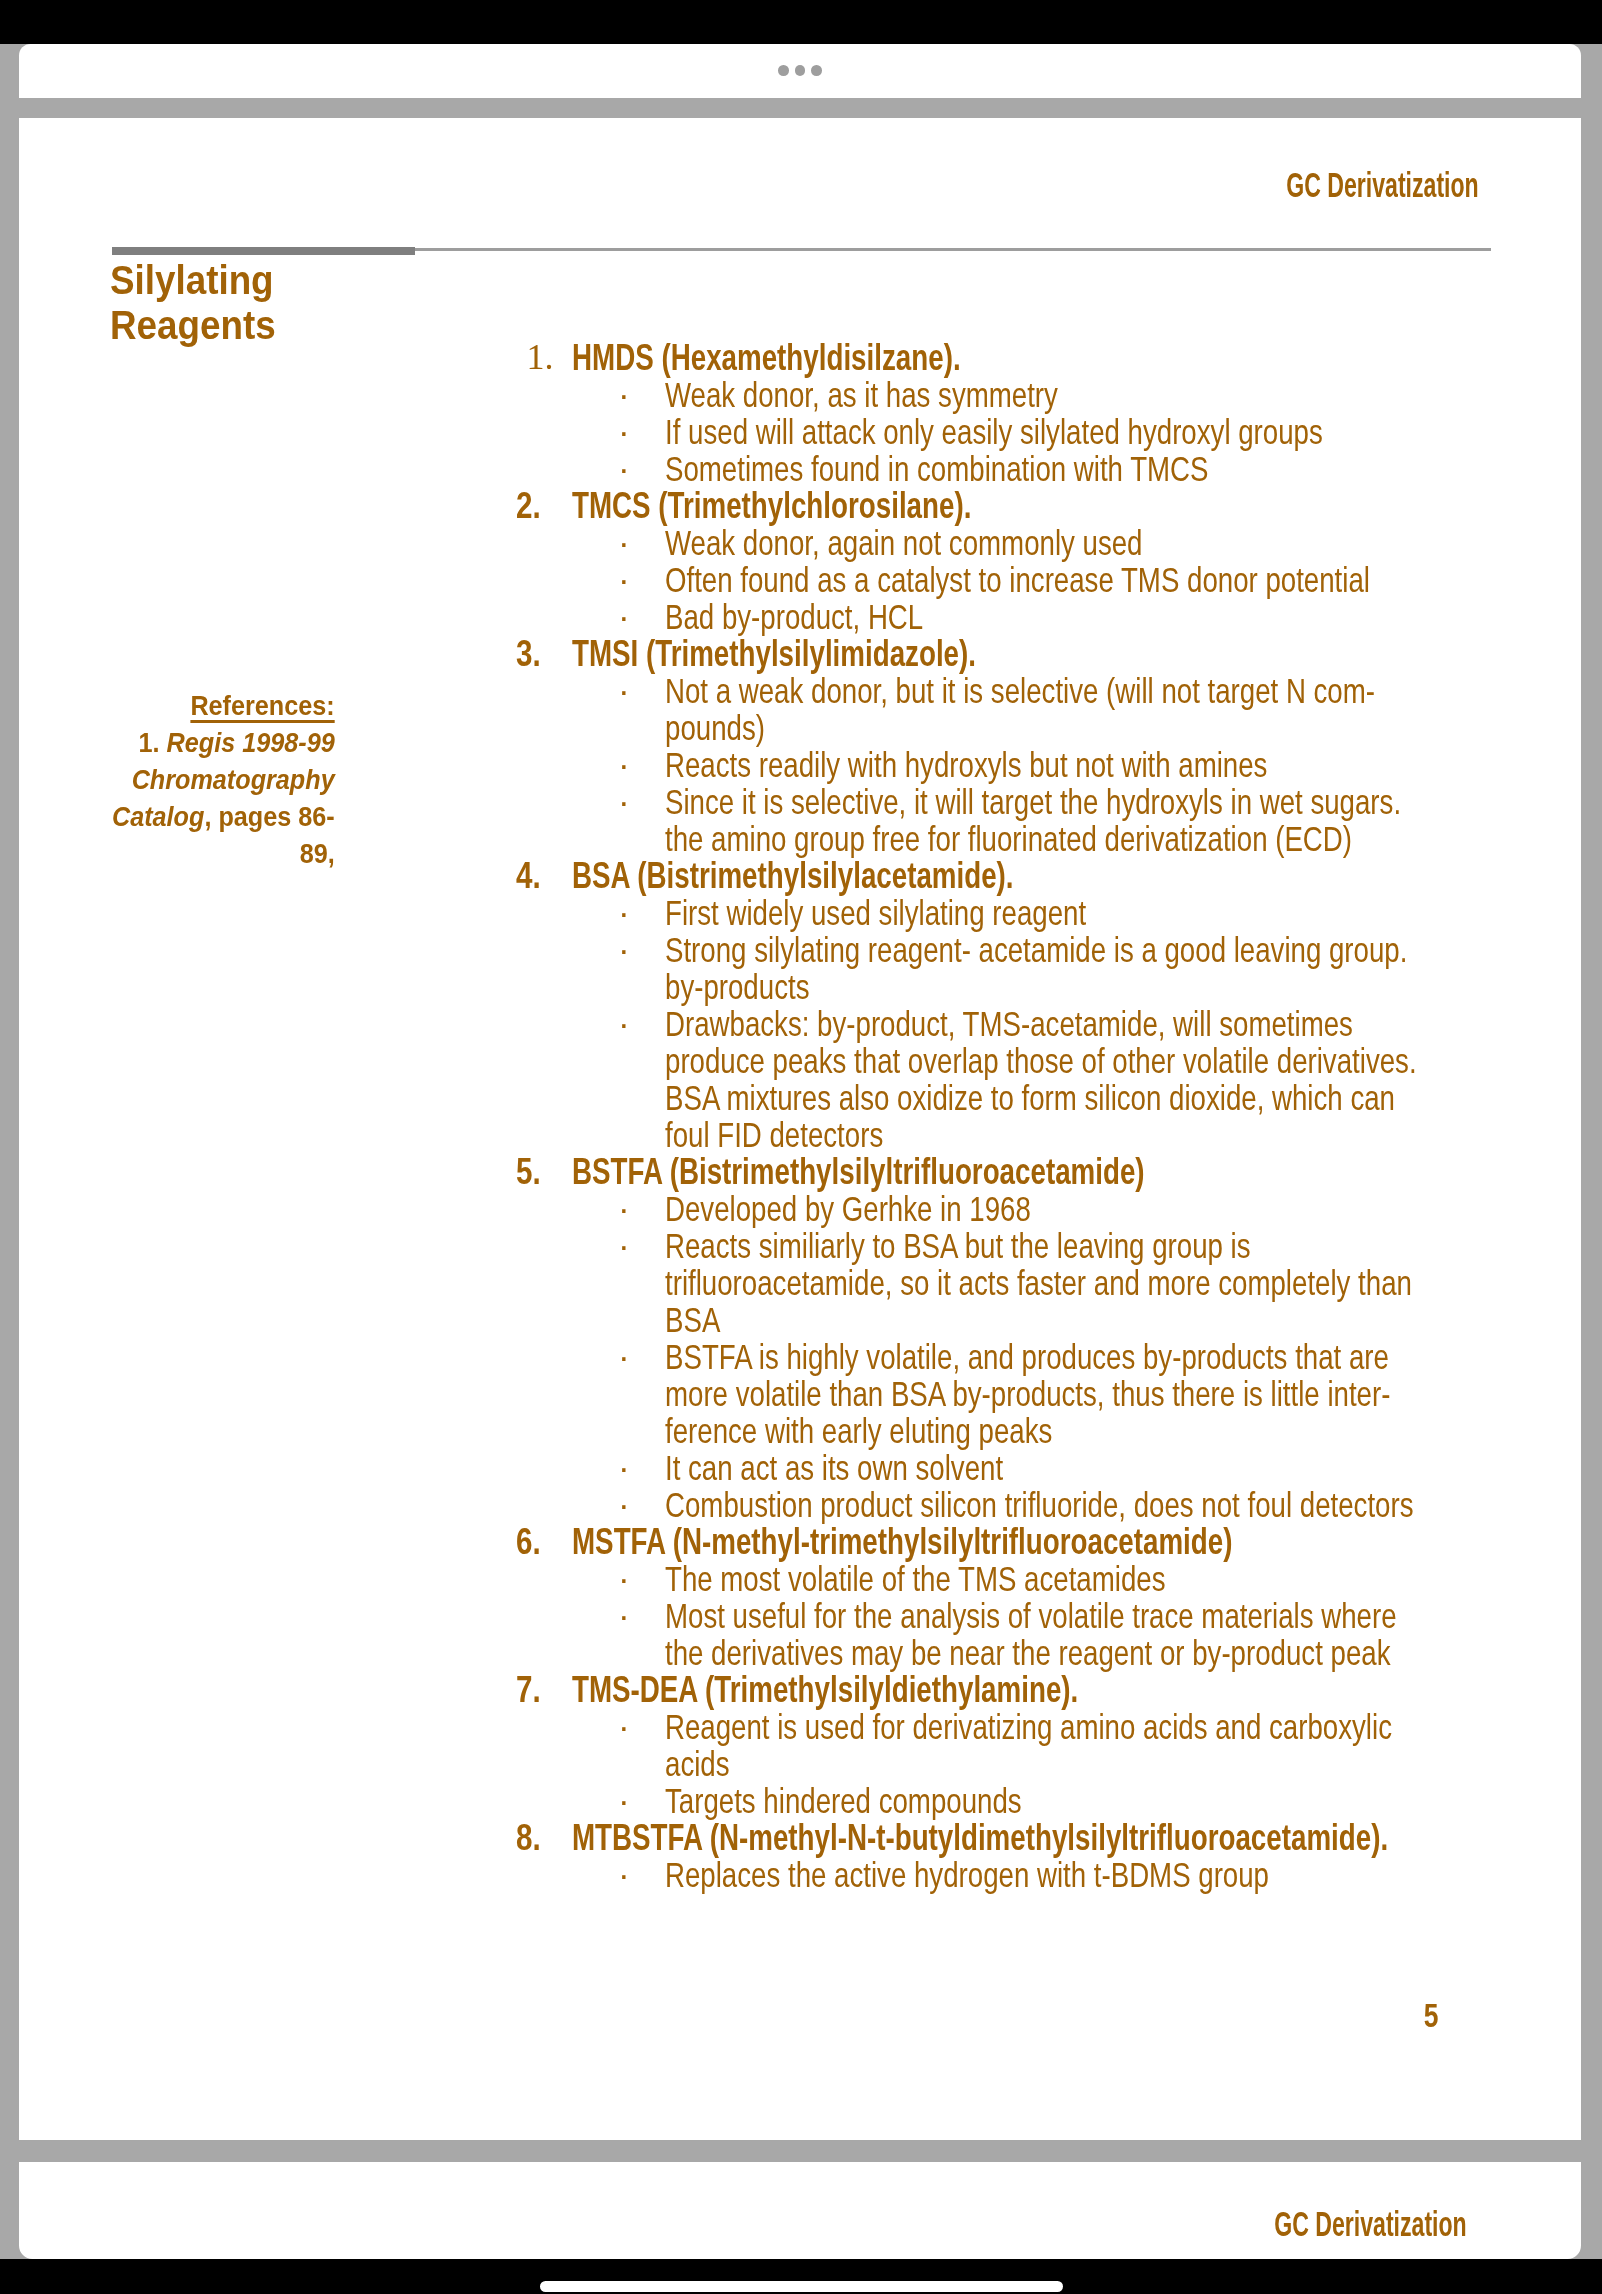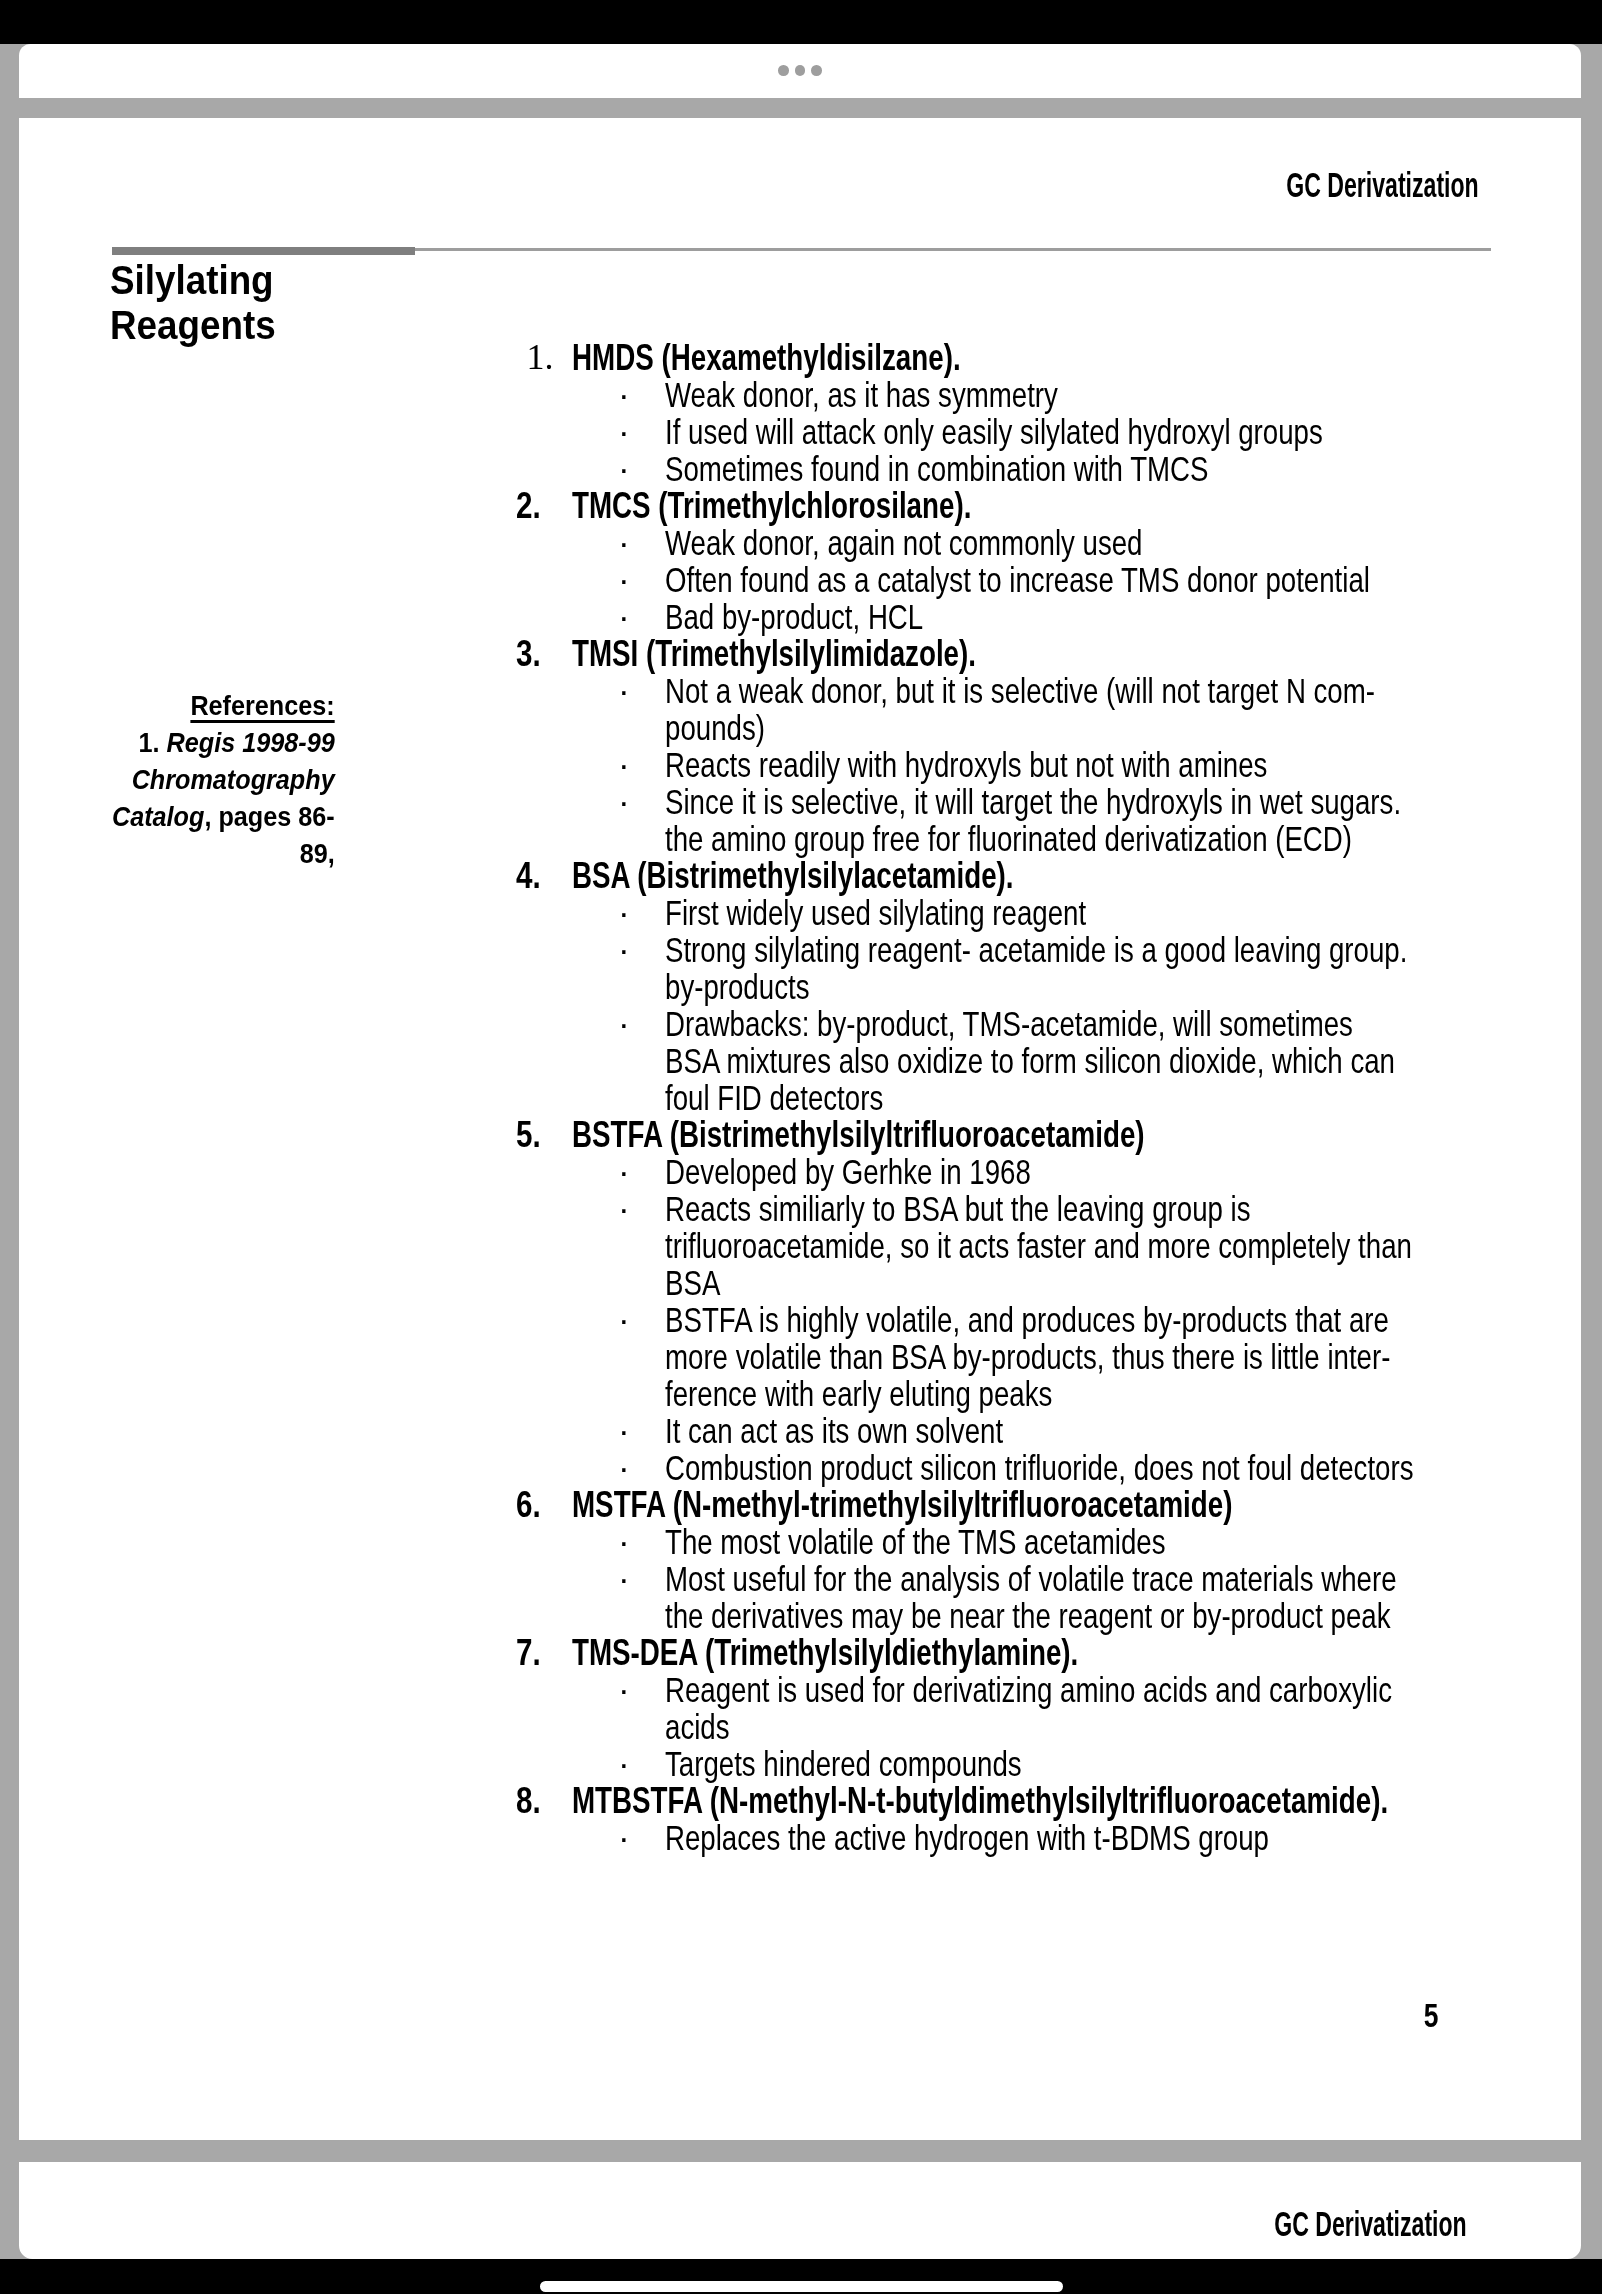--- a/index.html
+++ b/index.html
@@ -1,17 +1,17 @@
 <!DOCTYPE html>
 <html><head>
 <meta charset="utf-8">
 <style>
   html,body{margin:0;padding:0;background:#000;}
   .screen{position:relative;width:1602px;height:2294px;background:#a8a8a8;overflow:hidden;
-          font-family:"Liberation Sans",sans-serif;color:#000000;}
+          font-family:"Liberation Sans",sans-serif;color:#a16207;}
   .statusbar{position:absolute;top:0;left:0;width:1602px;height:44px;background:#000;}
   .toolbar{position:absolute;top:44px;left:19px;width:1562px;height:54px;background:#fff;
            border-radius:11.5px 11.5px 0 0;}
   .dots{position:absolute;left:0;right:0;top:21px;display:flex;justify-content:center;gap:5.8px;cursor:pointer;}
   .dot{width:10.6px;height:10.6px;border-radius:50%;background:#9e9e9e;}
   .page{position:absolute;left:19px;width:1562px;background:#fff;}
   .page1{top:118px;height:2022px;}
   .page2{top:2162px;height:97px;border-radius:0 0 13.4px 13.4px;}
   .navbar{position:absolute;top:2259px;left:0;width:1602px;height:36px;background:#000;}
   .home-indicator{position:absolute;top:2281px;left:540px;width:523px;height:10.6px;border-radius:5.8px;background:#fff;cursor:grab;}
@@ -147,20 +147,23 @@
           <span class="btxt">Strong silylating reagent- acetamide is a good leaving group.</span>
         </div>
         <div class="row">
           <span class="btxt">by-products</span>
         </div>
         <div class="row">
           <span class="bdot">·</span>
           <span class="btxt">Drawbacks: by-product, TMS-acetamide, will sometimes</span>
         </div>
         <div class="row">
+          <span class="btxt">produce peaks that overlap those of other volatile derivatives.</span>
+        </div>
+        <div class="row">
           <span class="btxt">BSA mixtures also oxidize to form silicon dioxide, which can</span>
         </div>
         <div class="row">
           <span class="btxt">foul FID detectors</span>
         </div>
         <div class="row">
           <span class="num">5.</span>
           <span class="iname">BSTFA (Bistrimethylsilyltrifluoroacetamide)</span>
         </div>
         <div class="row">

